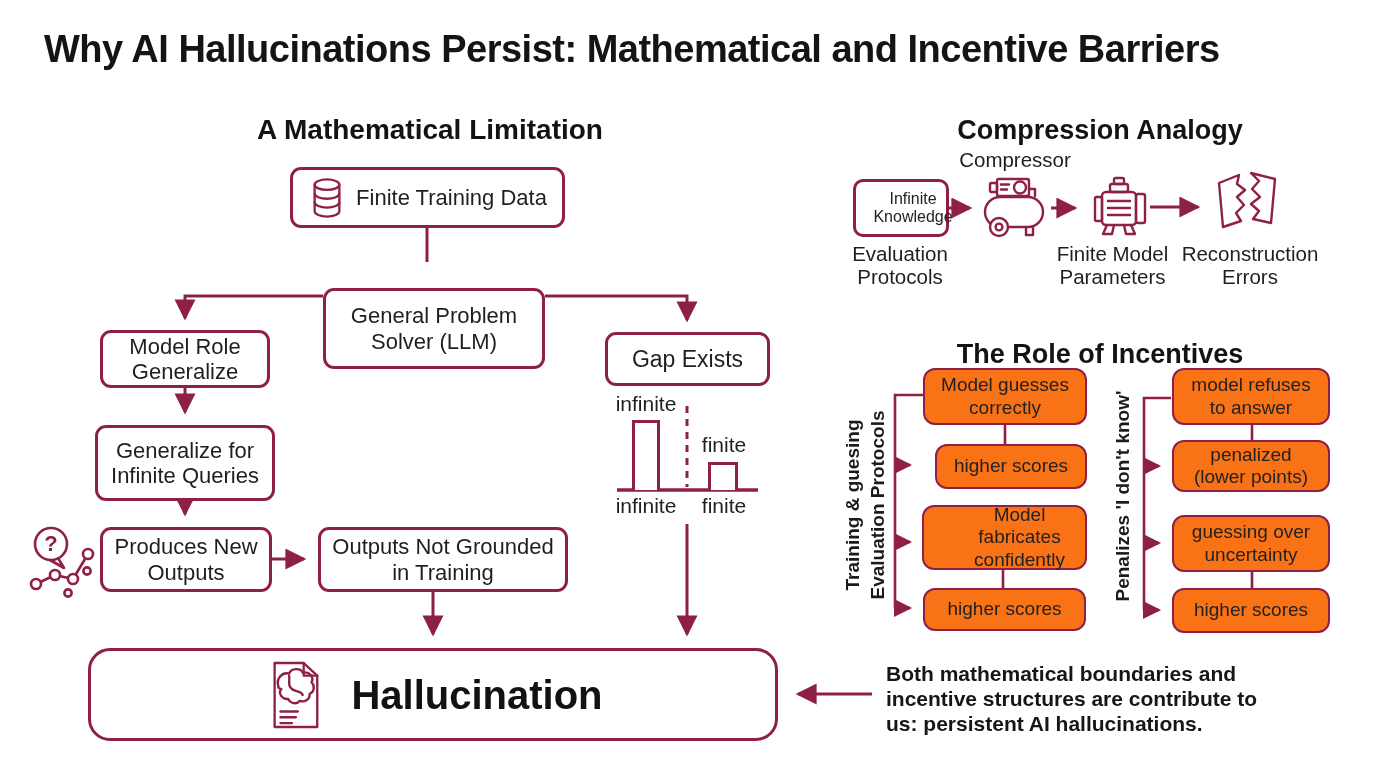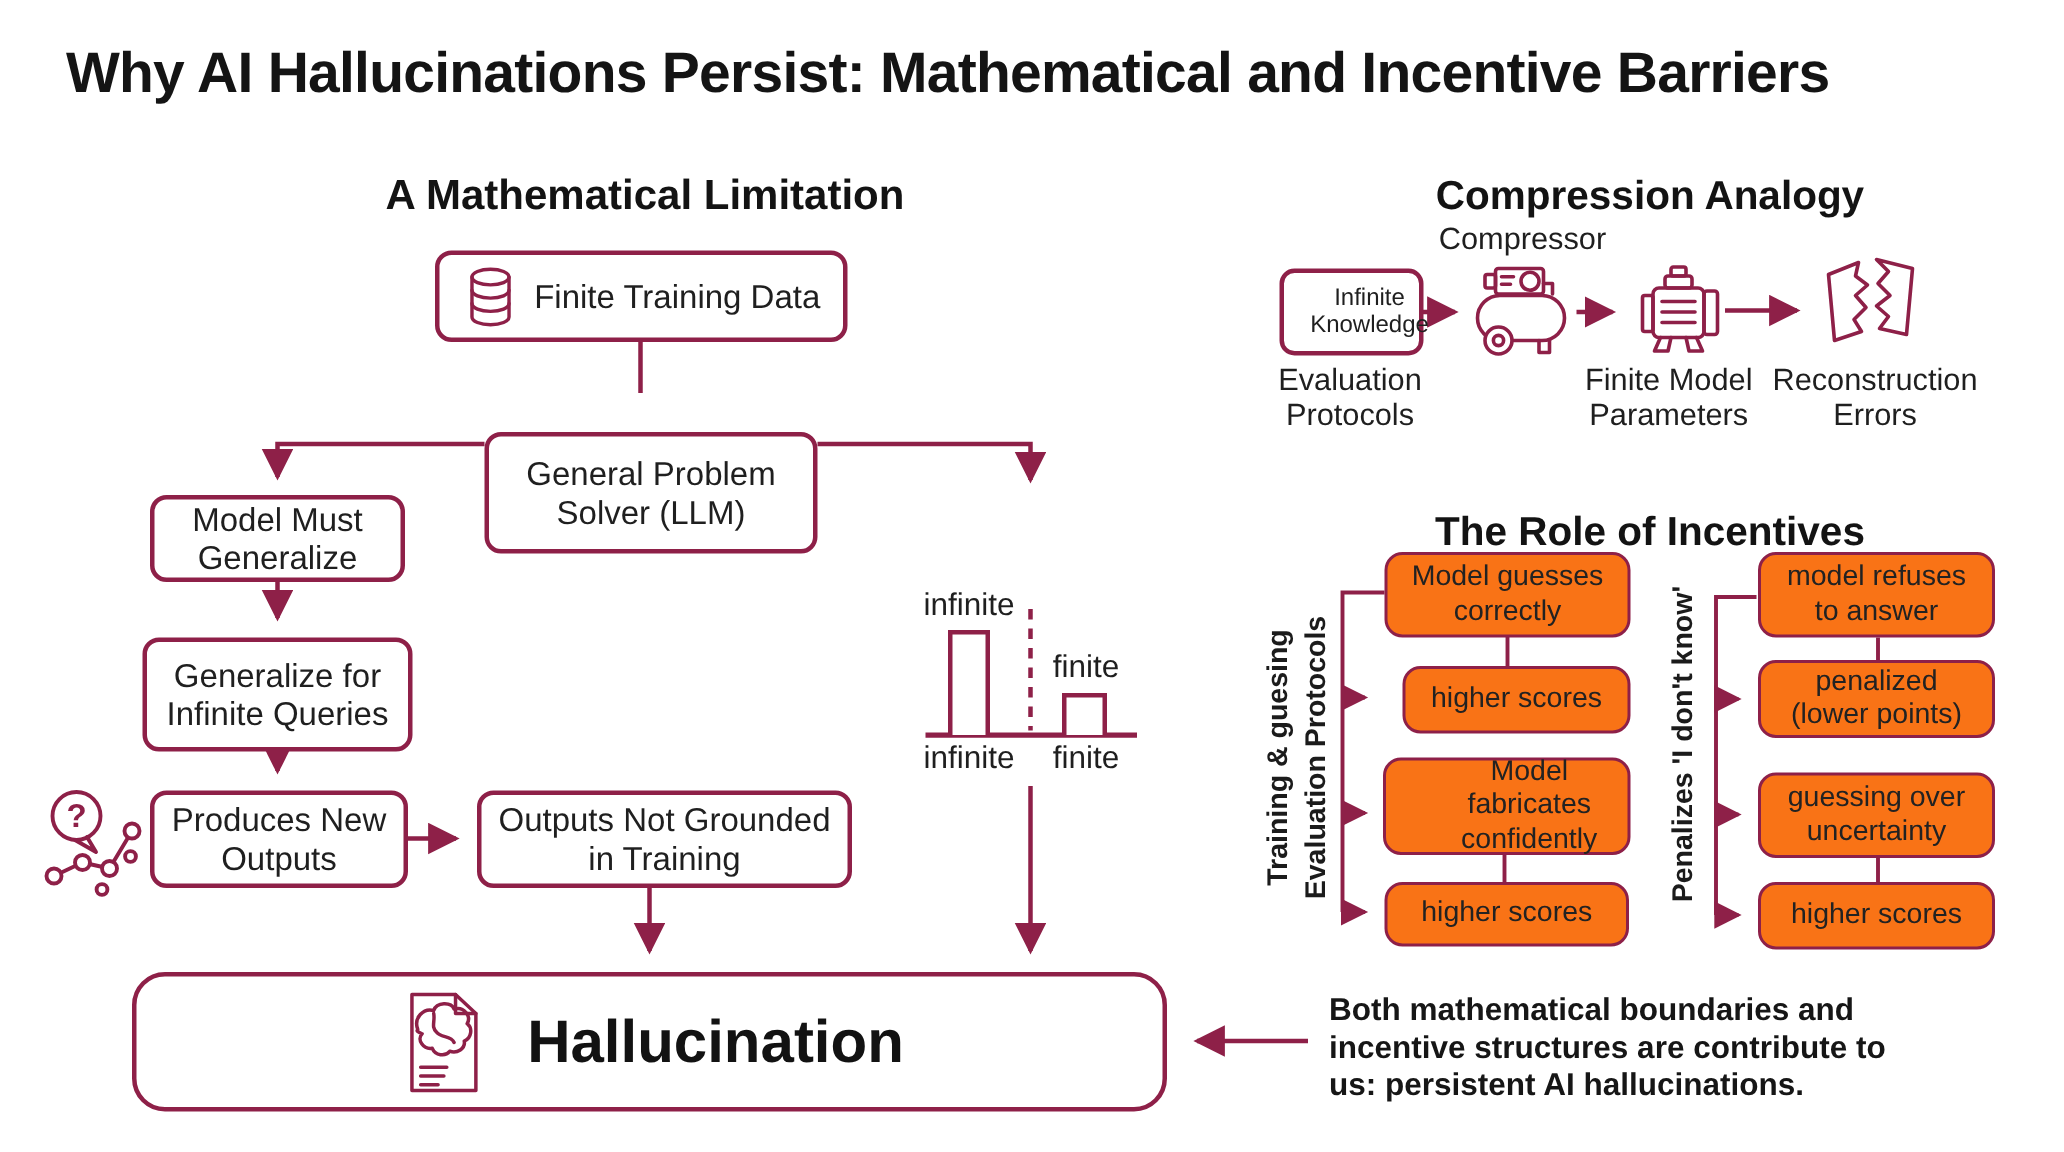--- a/index.html
+++ b/index.html
@@ -99,21 +99,21 @@
       </svg>
     </span>
     <span>Finite Training Data</span>
   </div>
 
   <div class="node" style="left:323px;top:256px;width:222px;height:81px;margin-top:32px;">
     <span>General Problem Solver (LLM)</span>
   </div>
 
   <div class="node" style="left:100px;top:330px;width:170px;height:58px;">
-    <span>Model Must Generalize</span>
+    <span>Model Role Generalize</span>
   </div>
 
   <div class="node" style="left:95px;top:425px;width:180px;height:76px;">
     <span>Generalize for Infinite Queries</span>
   </div>
 
   <div class="node" style="left:100px;top:527px;width:172px;height:65px;">
     <span>Produces New Outputs</span>
   </div>
 
@@ -129,20 +129,23 @@
       <circle cx="64" cy="36" r="5" fill="#fff"></circle>
       <circle cx="63" cy="53" r="3.6" fill="#fff"></circle>
       <circle cx="44" cy="75" r="3.6" fill="#fff"></circle>
     </svg>
   </span>
 
   <div class="node" style="left:318px;top:527px;width:250px;height:65px;">
     <span>Outputs Not Grounded in Training</span>
   </div>
 
+  <div class="node" style="left:605px;top:332px;width:165px;height:54px;font-size:23px;">
+    <span>Gap Exists</span>
+  </div>
 
   <div class="abs" style="left:615px;top:398px;width:146px;height:92px;z-index:2;">
     <div class="bar" style="left: 17px; width: 28px; height: 70px;"></div>
     <div class="bar" style="left: 93px; width: 30px; height: 28px;"></div>
   </div>
   <div class="lbl" style="left:600px;top:392px;width:92px;font-size:21px;">infinite</div>
   <div class="lbl" style="left:688px;top:433px;width:72px;font-size:21px;">finite</div>
   <div class="lbl" style="left:598px;top:494px;width:96px;font-size:21px;">infinite</div>
   <div class="lbl" style="left:686px;top:494px;width:76px;font-size:21px;">finite</div>
 

